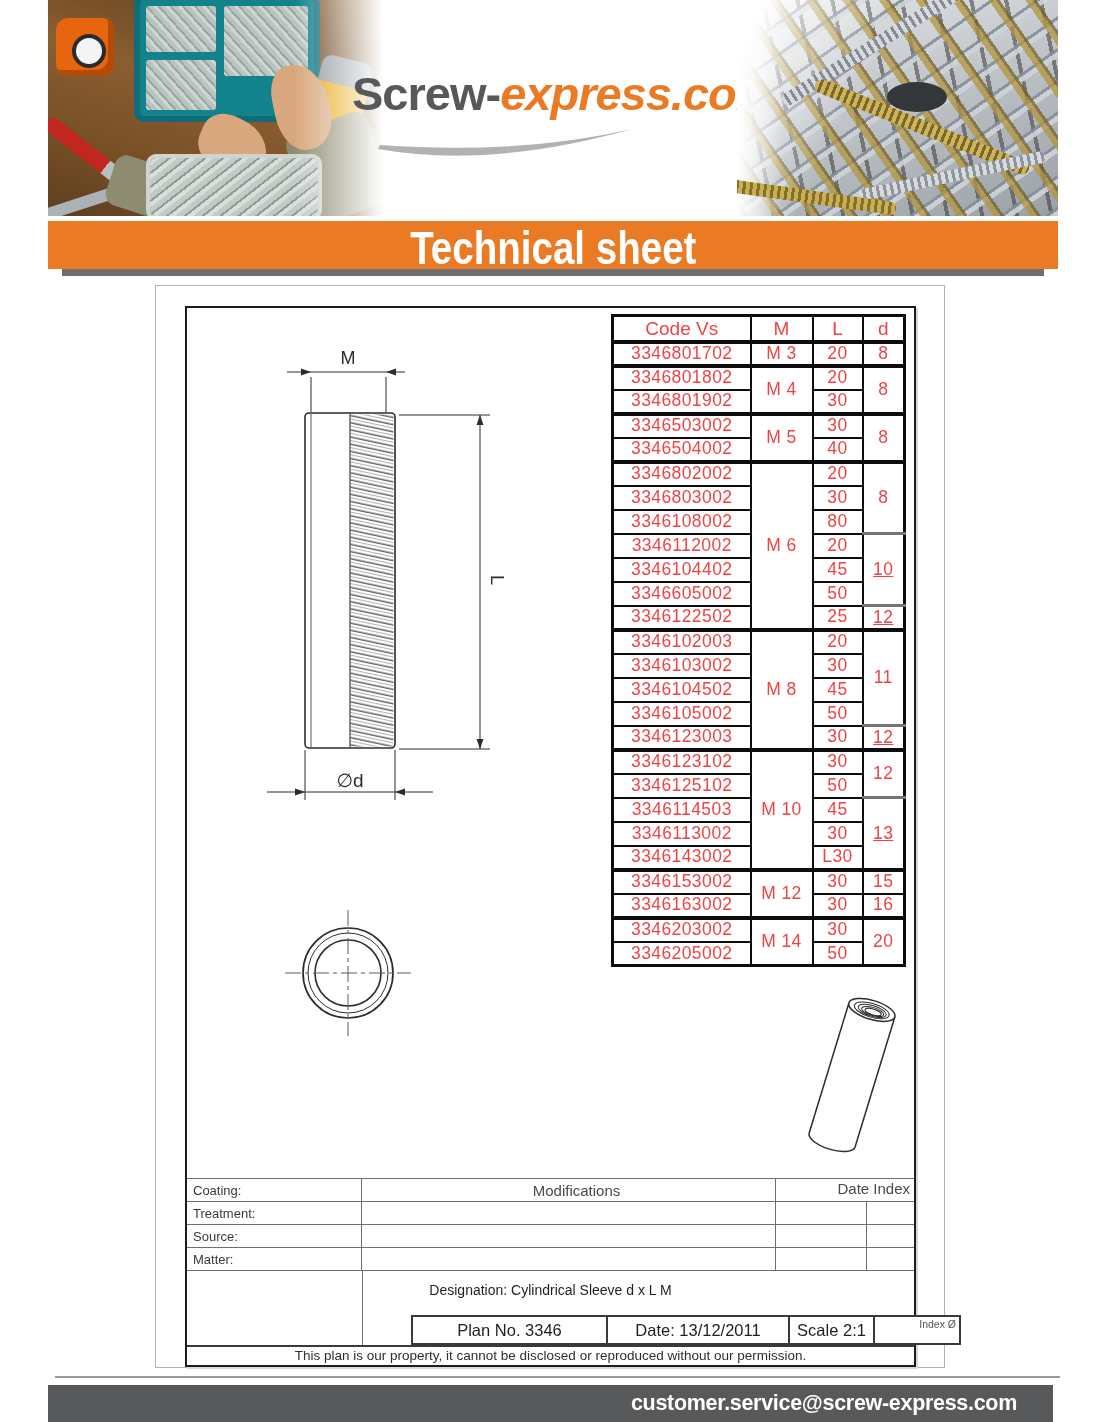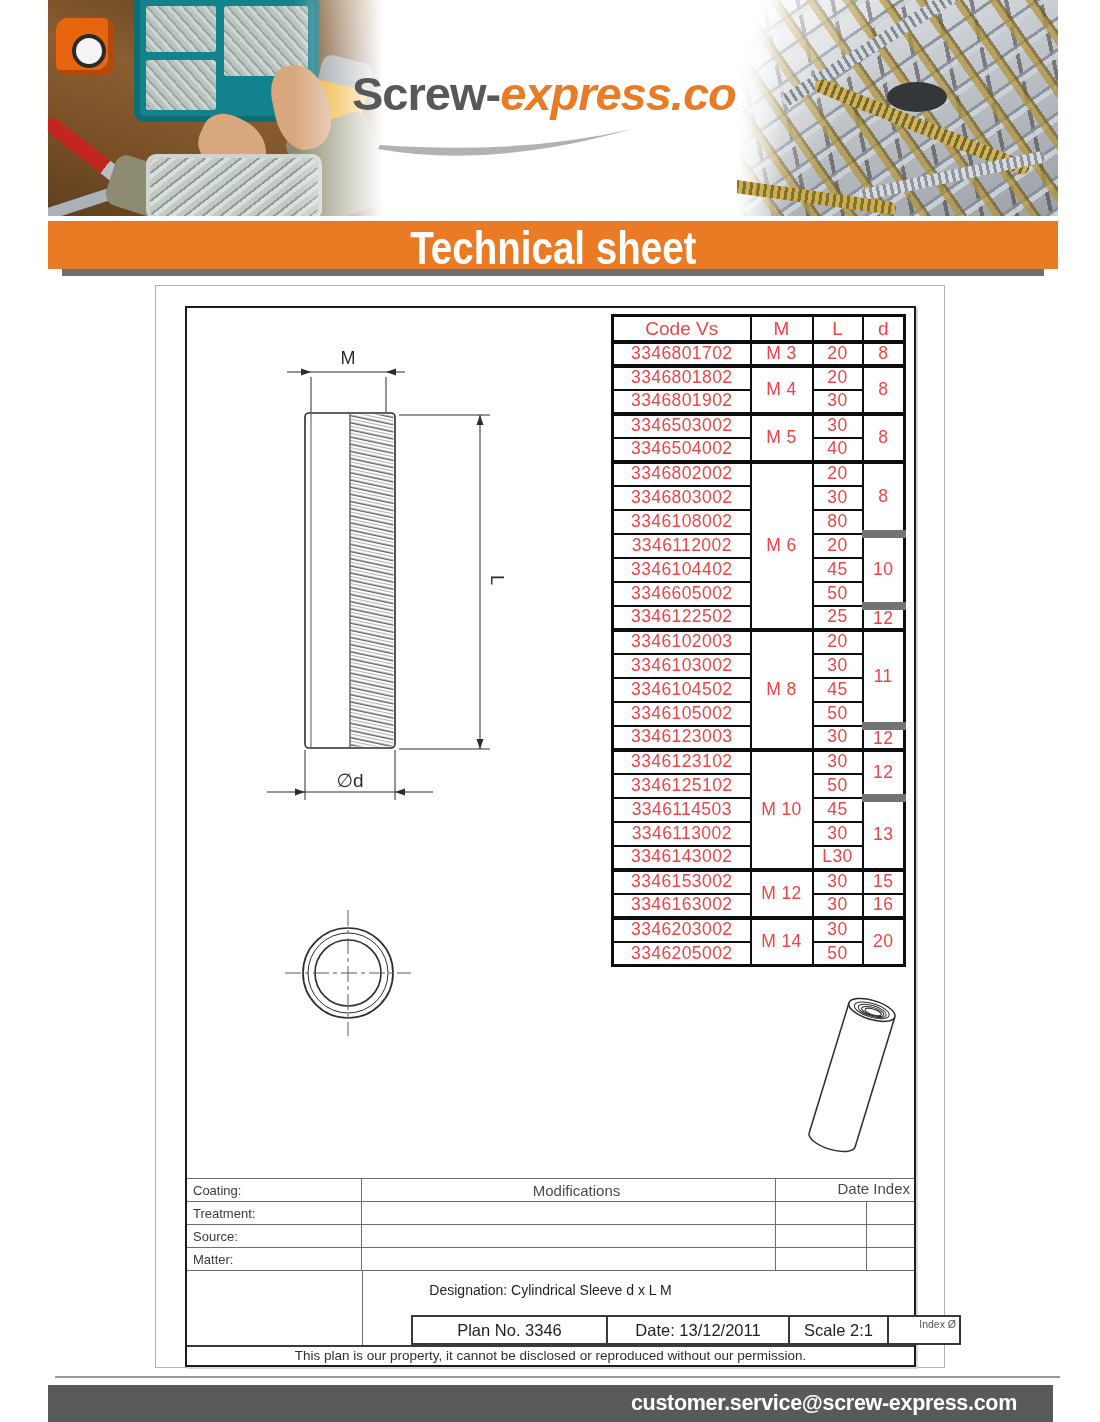--- a/index.html
+++ b/index.html
@@ -82,41 +82,41 @@
 
   
   table.spec { position:absolute; top:6px; right:8px; border-collapse:collapse;
     background:#fff; border:3px solid #0d0d0d; color:#ef4444; }
   .spec th, .spec td { border:2px solid #0d0d0d; text-align:center; padding:0 2px;
     height:24px; font-weight:normal; line-height:1; }
   .spec thead th { border-bottom:4px solid #0d0d0d; font-size:19px; height:26px; }
   .spec td { font-size:17.5px; letter-spacing:.4px; }
   .col-code { width:138px; } .col-m { width:62px; } .col-l { width:50px; } .col-d { width:42px; }
   .spec tr.group-start td { border-top:4px solid #0d0d0d; }
-  .spec td.d-start { border-top:8px solid #737373; }
+  .spec td.d-start { border-top:3px solid #737373;text-decoration:underline; }
 
   
   .title-block { position:absolute; left:0; right:0; top:870px; height:187px; font-size:13px; color:#3a3a3a; }
   .tb-grid { border-top:1px solid #6e6e6e; }
   .tb-row { display:flex; height:23px; border-bottom:1px solid #6e6e6e; align-items:center;gap:16px; }
   .tb-label { width:175px; border-right:1px solid #6e6e6e; padding:0 6px; align-self:stretch; display:flex; align-items:center; font-size:13px; }
   .tb-mid { flex:1; text-align:center; align-self:stretch; display:flex; align-items:center; justify-content:center;
     border-right:1px solid #6e6e6e; font-size:15px; color:#4a4a4a; }
   .tb-right { width:122px; align-self:stretch; display:flex; }
   .tb-dateindex { flex:1; text-align:right; padding:1px 4px 0 0; font-size:15px; color:#4a4a4a; }
   .tb-datecell { width:75px; border-right:1px solid #6e6e6e; }
   .tb-indexcell { flex:1; }
   .tb-vline { position:absolute; left:175px; top:92px; width:1px; height:77px; background:#6e6e6e; }
   .tb-designation { position:absolute; left:0; right:0; top:98px; height:28px; line-height:28px;
     text-align:center; font-size:14px; color:#1f1f1f; }
   .tb-plan-row { position:absolute; left:180px; top:137px; width:550px; height:30px;
     border:2px solid #3a3a3a; display:flex; background:#fff;margin-left:44px; }
   .tb-cell { border-right:2px solid #3a3a3a; display:flex; align-items:center; justify-content:center;
     font-size:16.5px; color:#1f1f1f; }
-  .tb-cell.c1 { width:195px; } .tb-cell.c2 { width:182px; } .tb-cell.c3 { width:99px; }
+  .tb-cell.c1 { width:195px; } .tb-cell.c2 { width:182px; } .tb-cell.c3 { width:85px; }
   .tb-cell.c4 { flex:1; border-right:none; font-size:10.5px; color:#555;
     align-items:flex-start; justify-content:flex-end; padding:1px 3px 0 0; }
   .tb-rule { position:absolute; left:0; right:0; top:167px; border-top:2px solid #3a3a3a; }
   .tb-disclaimer { position:absolute; left:0; right:0; top:169px; height:18px; line-height:18px;
     text-align:center; font-size:13.5px; color:#2e2e2e; }
 
   
   .footer-rule { position:absolute; left:55px; top:1376px; width:1005px; border-top:2px solid #9a9a9a; }
   .footer-bar { position:absolute; left:48px; top:1385px; width:1005px; height:37px;
     background:var(--footer-gray,#58595B); color:#fff; text-align:right;

